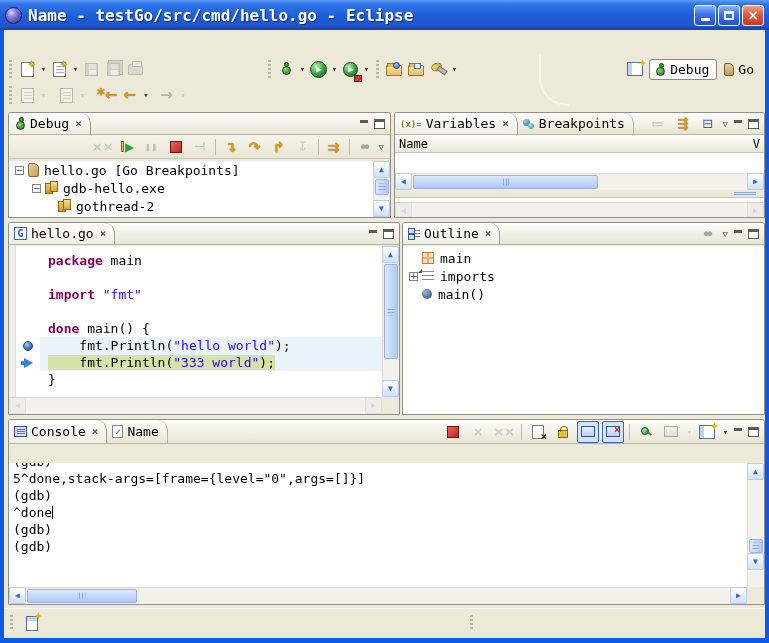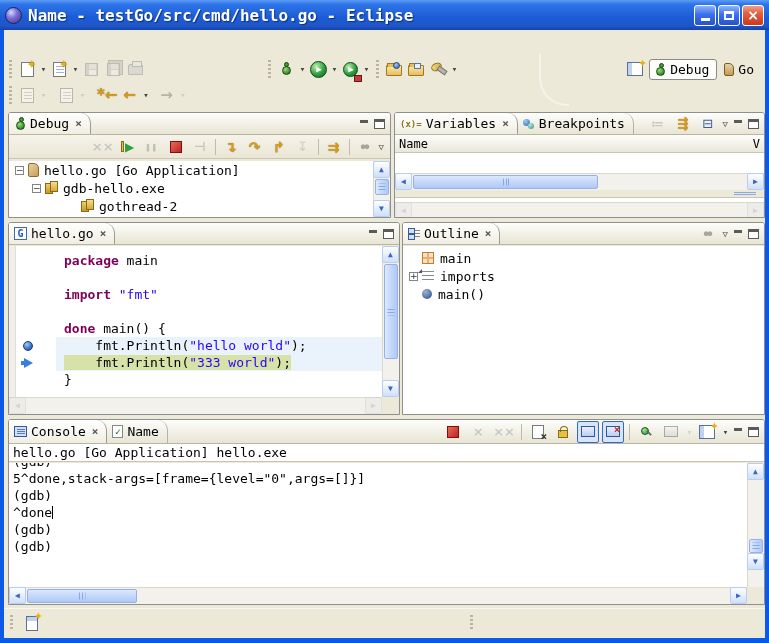--- a/index.html
+++ b/index.html
@@ -149,21 +149,21 @@
   #vars-detail { height:22px; background:#fff; position:relative; border-top:1px solid #c9c5b2; }
 
   
   #editor-view { left:4px; top:112px; width:392px; height:193px; }
   .goicon { width:13px; height:13px; background:#fff; border:1px solid #4466aa; color:#2255cc;
     font-size:10px; font-weight:bold; display:flex; align-items:center; justify-content:center; }
   #editor-body { position:absolute; left:0; top:23px; right:17px; bottom:17px; background:#fff; overflow:hidden; }
   .ed-strip { position:absolute; left:0; top:0; bottom:0; width:7px; background:#f0efe9; border-right:1px solid #e0ded4; }
   .code-line { display:flex; height:17px; align-items:center; }
   .gutter-cell { width:24px; flex:none; height:100%; display:flex; align-items:center; justify-content:center; }
-  .code-cell { flex:1; height:100%; display:flex; align-items:center; white-space:pre; padding-left:8px;margin-left:16px; }
+  .code-cell { flex:1; height:100%; display:flex; align-items:center; white-space:pre; padding-left:8px; }
   .hl-current { background:#eaf3fb; }
   .hl-debugline { background:#eaf3fb; }
   .debug-span { background:#d6e2a8; }
   .tok-kw { color:#7f0055; font-weight:bold; }
   .tok-st { color:#2a00ff; }
   .tok-pl { color:#000; }
   .bpdot { width:10px; height:10px; border-radius:50%; background:radial-gradient(circle at 35% 30%,#9ecbf2,#2d62b8 70%); border:1px solid #1c3f7e; }
   .ipointer { width:0; height:0; border-left:9px solid #3a7edd; border-top:5px solid transparent; border-bottom:5px solid transparent; position:relative; }
   .ipointer:before { content:""; position:absolute; left:-12px; top:-2px; width:4px; height:4px; background:#3a7edd; }
 
@@ -393,28 +393,28 @@
         <span class="sep"></span>
         <span class="cbtn">
             <span style="color:#a8a69c;font-size:8px;letter-spacing:-1px">●●</span>
           </span>
         <span class="viewmenu">▽</span>
       </div>
       <div id="debug-tree">
           <div class="tree-row" style="padding-left: 6px;">
             <span class="expander">−</span>
             <span class="ticon launch"></span>
-            <span>hello.go [Go Application]</span>
+            <span>hello.go [Go Breakpoints]</span>
           </div>
           <div class="tree-row" style="padding-left: 23px;">
             <span class="expander">−</span>
             <span class="ticon process"></span>
             <span>gdb-hello.exe</span>
           </div>
-          <div class="tree-row" style="padding-left: 59px;">
+          <div class="tree-row" style="padding-left: 36px;">
             <span style="width: 13px; flex: 0 0 auto;"></span>
             <span class="ticon thread"></span>
             <span>gothread-2</span>
           </div>
           <div class="tree-row" style="padding-left: 40px;">
             <span style="width: 13px; flex: 0 0 auto;"></span>
             <span></span>
           </div>
         </div>
       <div class="sb-v" style="right:0;top:48px;bottom:0;">
@@ -621,21 +621,20 @@
           <span class="cbtn">
               <span class="openpersp">
                 <span class="star">✦</span>
               </span>
             </span>
           <span class="dd">▾</span>
           <span class="vbtn-min"></span>
           <span class="vbtn-max"></span>
         </span>
       </div>
-      <div id="console-title">hello.go [Go Application] hello.exe</div>
       <div id="console-body">
           <div class="con-line" style="margin-top: -9px;">(gdb)</div>
           <div class="con-line">5^done,stack-args=[frame={level="0",args=[]}]</div>
           <div class="con-line">(gdb)</div>
           <div class="con-line">^done<span class="caret"></span></div>
           <div class="con-line">(gdb)</div>
           <div class="con-line">(gdb)</div>
         </div>
       <div class="sb-v" style="right:0;top:43px;bottom:17px;">
         <span class="sb-btn" style="top:0;left:-1px">▲</span>

